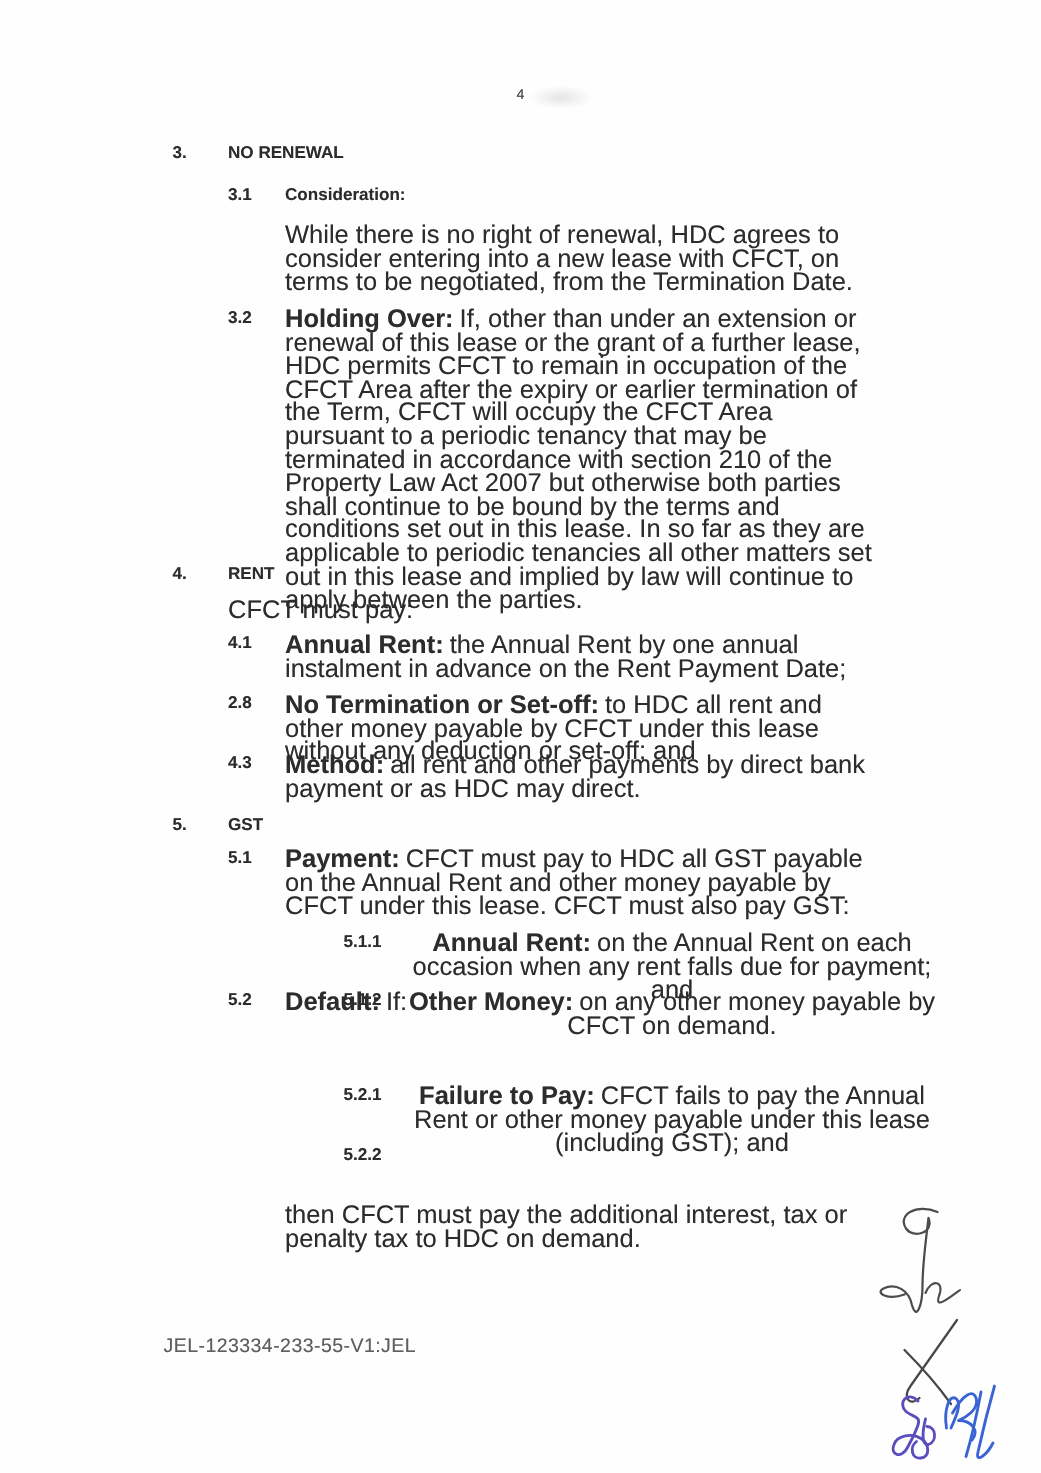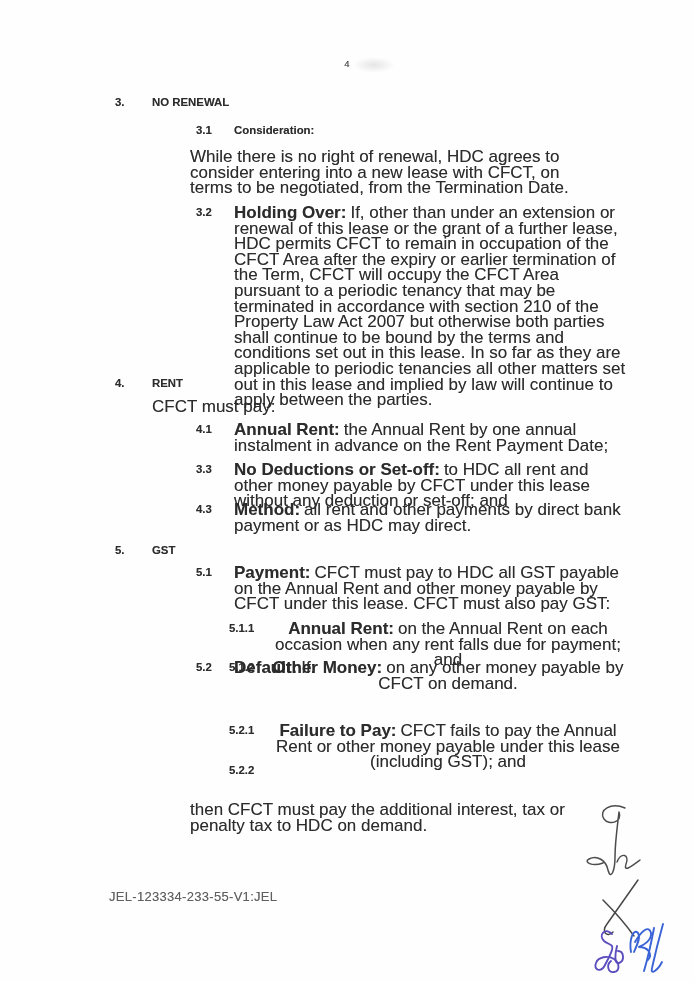--- a/index.html
+++ b/index.html
@@ -17,21 +17,21 @@
     position:absolute;top:58px;left:0;right:0;
     text-align:center;font-size:9.5px;color:#4a4a4a;
   }
   .smudge{
     position:absolute;left:353px;top:57px;width:42px;height:16px;
     background:radial-gradient(ellipse at center, rgba(130,130,130,.20), rgba(130,130,130,0) 70%);
   }
   .row{position:absolute;display:flex;align-items:flex-start;}
   .l1{left:115px;}
   .l1 .num{width:37px;flex:0 0 37px;}
-  .l2{left:152px;margin-left:44px;}
+  .l2{left:152px;}
   .l2 .num{width:38px;flex:0 0 38px;}
   .l3{left:204px;margin-left:25px;}
   .l3 .num{width:43px;flex:0 0 43px;}
   .num,.heading{font-weight:bold;font-size:11.4px;line-height:15.6px;}
   .para{
     margin:0;font-size:17px;line-height:15.6px;
   }
   .w2{width:392px;}
   .w3{width:352px;text-align:center;}
   .abs{position:absolute;}
@@ -72,22 +72,22 @@
     <span class="heading">RENT</span>
   </div>
   <p class="para abs" style="top:399px;left:152px;width:420px">CFCT must pay:</p>
 
   <div class="row l2" style="top:422px">
     <span class="num">4.1</span>
     <p class="para w2"><strong class="lbl">Annual Rent:</strong><span>the Annual Rent by one annual instalment in advance on the Rent Payment Date;</span></p>
   </div>
 
   <div class="row l2" style="top:462px">
-    <span class="num">3.3</span>
-    <p class="para w2"><strong class="lbl">No Deductions or Set-off:</strong><span>to HDC all rent and other money payable by CFCT under this lease without any deduction or set-off; and</span></p>
+    <span class="num">2.8</span>
+    <p class="para w2"><strong class="lbl">No Termination or Set-off:</strong><span>to HDC all rent and other money payable by CFCT under this lease without any deduction or set-off; and</span></p>
   </div>
 
   <div class="row l2" style="top:502px">
     <span class="num">4.3</span>
     <p class="para w2"><strong class="lbl">Method:</strong><span>all rent and other payments by direct bank payment or as HDC may direct.</span></p>
   </div>
 
   <div class="row l1" style="top:543px">
     <span class="num">5.</span>
     <span class="heading">GST</span>

